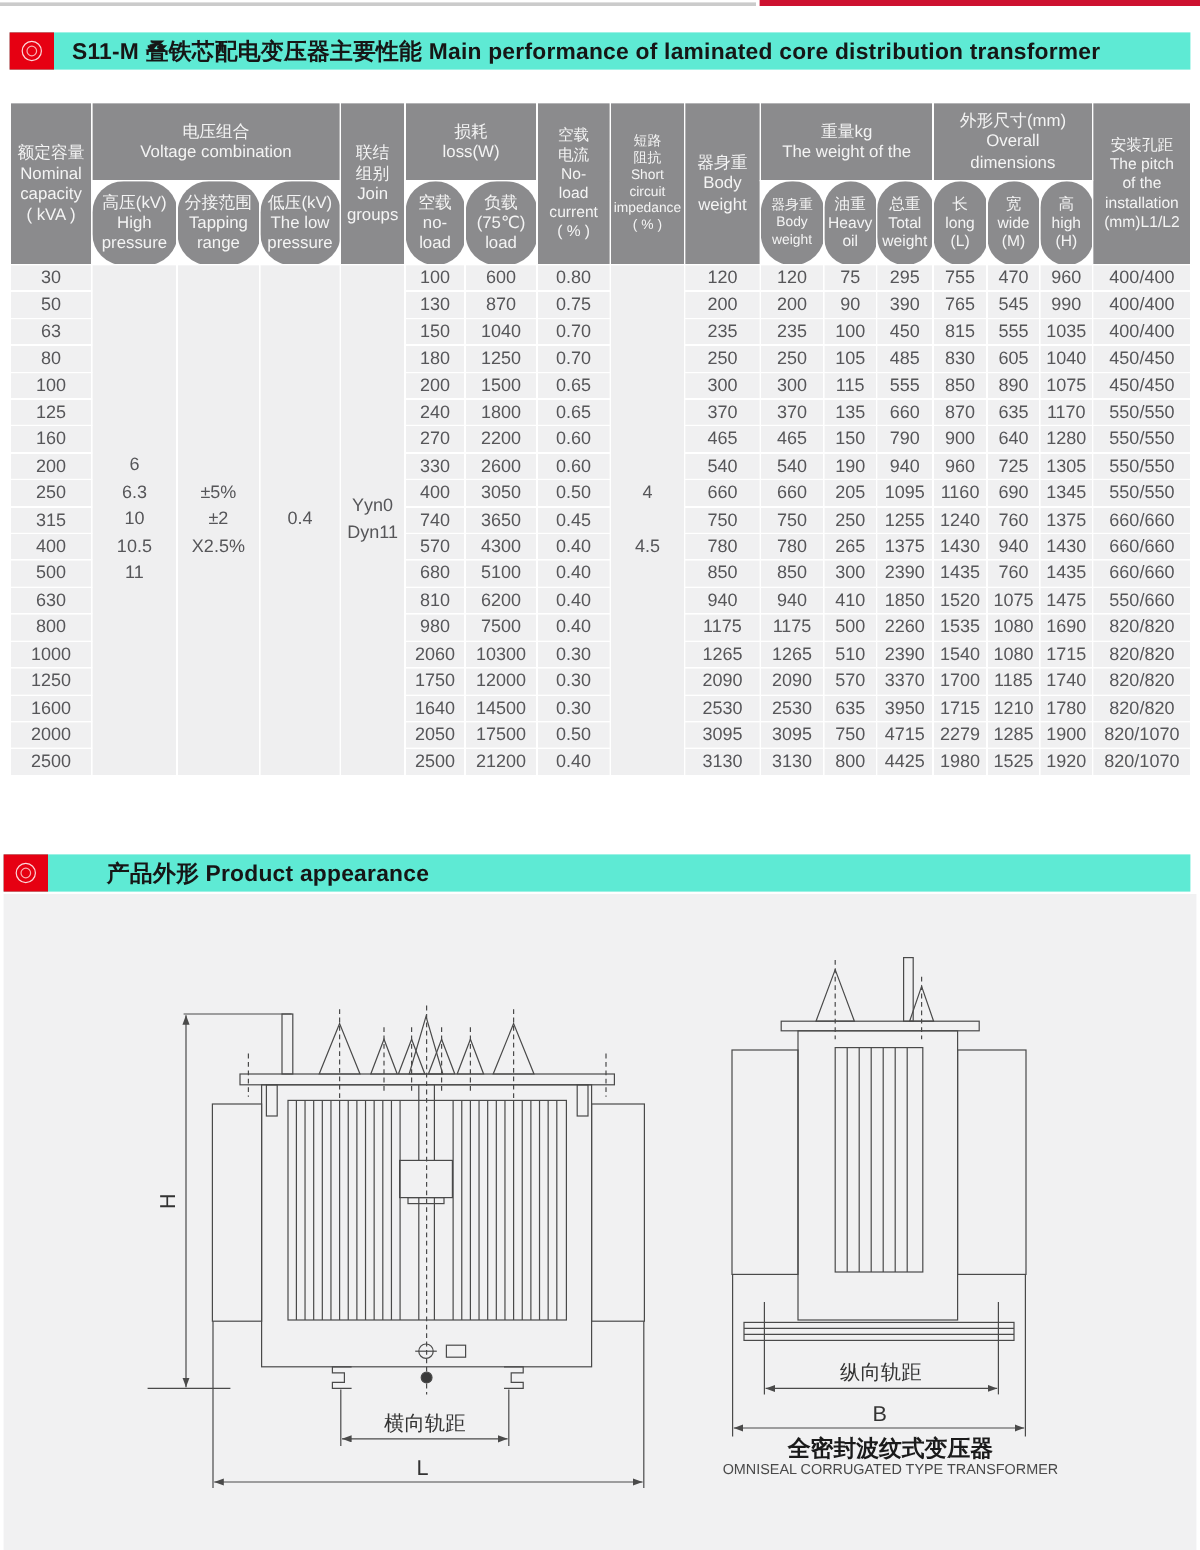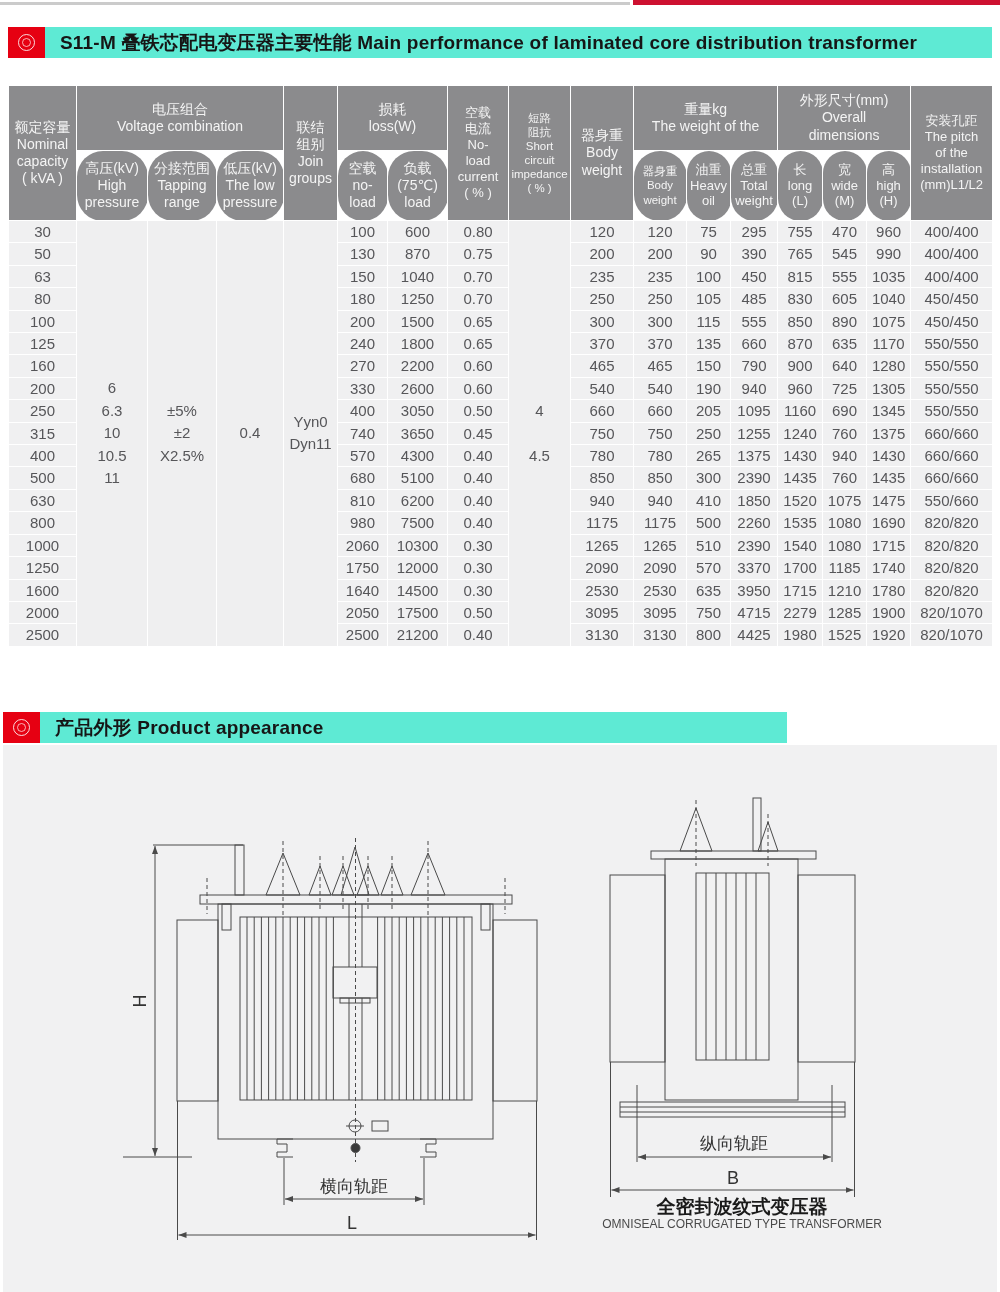--- a/index.html
+++ b/index.html
@@ -4,21 +4,21 @@
 <style>
   html,body{margin:0;padding:0;background:#fff;}
   body{width:1000px;height:1292px;position:relative;font-family:"Liberation Sans","DejaVu Sans",sans-serif;}
   .abs{position:absolute;}
   
   .top-gray{left:0;top:2px;width:630px;height:3px;background:#cbcbcb;}
   .top-red{left:633px;top:0;width:367px;height:5px;background:#cd1130;}
   
   .sec-bar{height:31px;background:#5eead4;display:flex;align-items:center;}
   .sec-bar-1{left:8px;top:27px;width:984px;}
-  .sec-bar-2{left:3px;top:712px;width:784px;}
+  .sec-bar-2{left:3px;top:712px;width:989px;gap:34px;}
   .sec-icon{position:relative;width:37px;height:31px;background:#e60012;flex:0 0 auto;}
   .sec-icon::before{content:"";position:absolute;left:50%;top:50%;width:15px;height:15px;margin:-8.5px 0 0 -8.5px;border:1.5px solid rgba(255,255,255,.85);border-radius:50%;}
   .sec-icon::after{content:"";position:absolute;left:50%;top:50%;width:7px;height:7px;margin:-4.5px 0 0 -4.5px;border:1.5px solid rgba(255,220,220,.8);border-radius:50%;}
   .sec-title{margin-left:15px;font-size:19px;font-weight:bold;color:#161616;letter-spacing:.2px;white-space:nowrap;}
   
   .tbl-wrap{left:8px;top:85px;width:984px;}
   table.tbl{border-collapse:collapse;table-layout:fixed;width:984px;}
   .tbl th,.tbl td{border:1px solid #fff;padding:0;text-align:center;vertical-align:middle;overflow:hidden;}
   .tbl th{background:#8b8b8d;color:#f4f4f4;font-weight:normal;font-size:14px;line-height:1.22;white-space:pre-line;}
   .tbl tr.gh th{height:64px;}

